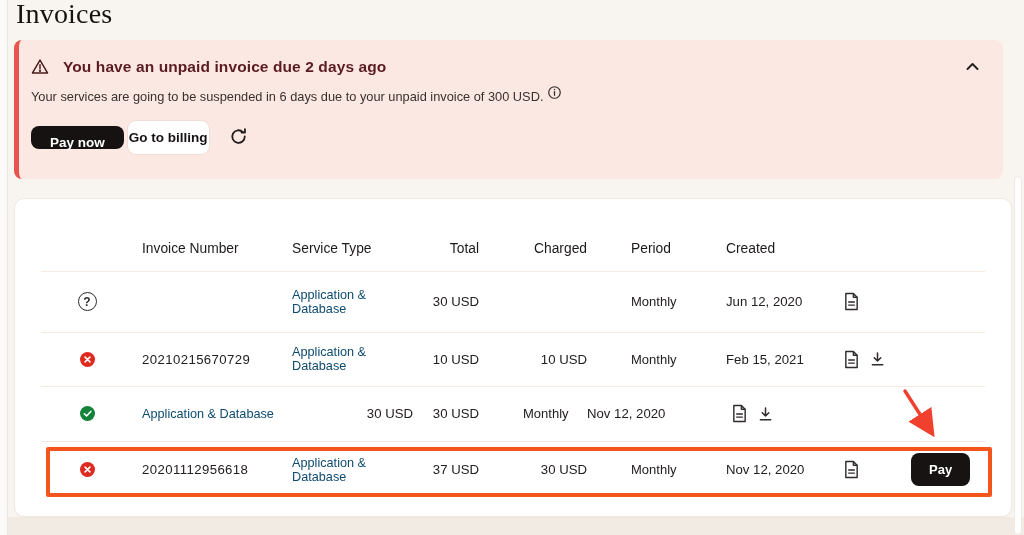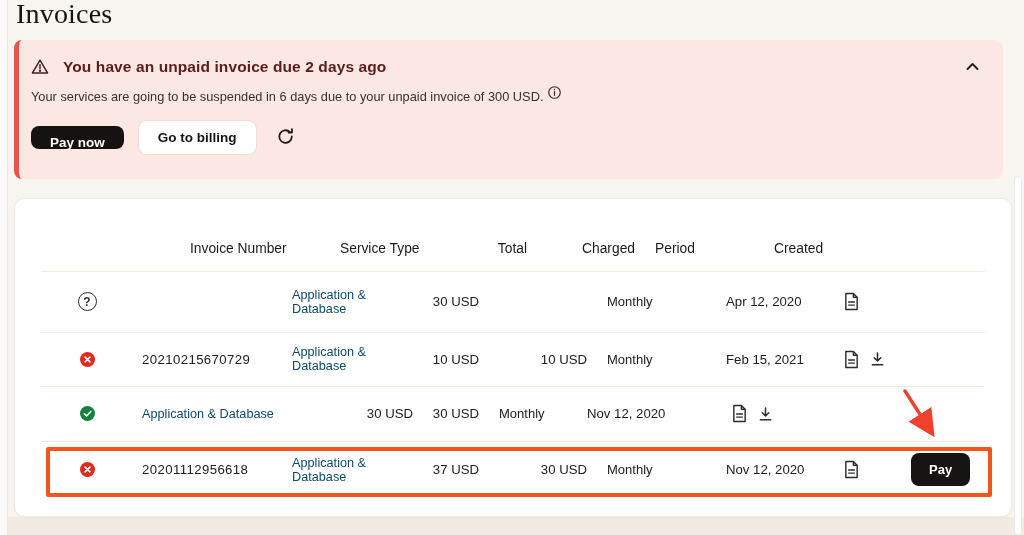--- a/index.html
+++ b/index.html
@@ -18,41 +18,41 @@
   .alert { position:absolute; left:14px; top:40px; width:989px; height:139px; background:#fce8e3; border-left:5px solid #e6564e; border-radius:8px; padding:17px 18px 0 12px; }
   .alert-head { display:flex; align-items:center; gap:14px; }
   .warning-icon { flex:0 0 auto; display:inline-flex; }
   .alert-title { font-size:15.5px; font-weight:bold; color:#5a1c20; letter-spacing:0.1px; }
   .collapse-btn { margin-left:auto; background:none; border:none; cursor:pointer; padding:2px 4px; display:inline-flex; margin-right:2px; }
   .alert-desc { margin-top:13px; font-size:12.8px; color:#38312e; display:flex; align-items:center; gap:5px; }
   .info-icon { display:inline-flex; position:relative; top:-4px; }
   .alert-actions { margin-top:17px; display:flex; align-items:center; }
   .btn { border:none; border-radius:8px; font-family:"Liberation Sans", sans-serif; font-size:13.5px; font-weight:bold; cursor:pointer; }
   .btn-dark { background:#161212; color:#ffffff; padding:9px 19px; height:23px; }
-  .btn-light { background:#ffffff; color:#161212; padding:9px 19px; height:33px; margin-left:15px; box-shadow:0 0 0 1px #f0ddd7; }
+  .btn-light { background:#ffffff; color:#161212; padding:9px 1px; height:33px; margin-left:4px; box-shadow:0 0 0 1px #f0ddd7; }
   .refresh-btn { background:none; border:none; cursor:pointer; margin-left:18px; display:inline-flex; padding:2px; }
 
   
   .card { position:absolute; left:14px; top:198px; width:998px; height:319px; background:#ffffff; border:1px solid #f1e9e1; border-radius:10px; box-shadow:0 1px 2px rgba(90,70,50,0.03); }
   .grid-row { display:grid; grid-template-columns:127px 150px 121px 66px 108px 139px 112px 73px 1fr; align-items:center; position:relative; }
-  .thead { height:72px; padding-top:26px;margin-left:48px; }
+  .thead { height:72px; padding-top:26px; }
   .thead .cell { font-size:13.8px; font-weight:500; color:#1e1a19; }
   .trow { position:relative; }
   .trow::before { content:""; position:absolute; left:26px; right:26px; top:0; border-top:1px solid #f6e9e1; }
   .trow:nth-child(1) { height:61px; }
   .trow:nth-child(2) { height:54px; }
   .trow:nth-child(3) { height:55px; }
   .trow:nth-child(4) { height:57px; }
 
   .cell { font-size:13.2px; color:#252020; }
   .c-status { padding-left:17px; display:flex; justify-content:center; }
   .c-invoice { letter-spacing:0.4px; }
   .c-service { font-size:12.7px; color:#0c4a6e; }
   .c-total, .c-charged { text-align:right; }
-  .c-period { padding-left:20px; font-size:13px; }
+  .c-period { padding-left:44px; font-size:13px; }
   .c-created { }
   .c-icons { display:flex; align-items:center; gap:10px; padding-left:5px; }
   .c-action { display:flex; justify-content:flex-end; padding-right:50px; }
 
   .status-q { width:19px; height:19px; border:1.7px solid #2f2b2a; border-radius:50%; display:flex; align-items:center; justify-content:center; font-size:12px; font-weight:bold; color:#2f2b2a; }
   .icon-btn { background:none; border:none; padding:0; cursor:pointer; display:inline-flex; }
   .pay-btn { background:#171312; color:#fff; border:none; border-radius:8px; font-size:13px; font-weight:bold; padding:9px 18px; height:33px; cursor:pointer; font-family:"Liberation Sans", sans-serif; }
 
   
   .highlight-box { position:absolute; left:46px; top:447px; width:946px; height:50px; border:4px solid #f4551c; border-radius:2px; z-index:4; pointer-events:none; }
@@ -127,21 +127,21 @@
   <div class="grid-row trow">
     <div class="cell c-status">
       <span class="status-q" style="display: flex;">?</span>
 
     </div>
     <div class="cell c-invoice"></div>
     <div class="cell c-service">Application &amp; Database</div>
     <div class="cell c-total">30 USD</div>
     <div class="cell c-charged"></div>
     <div class="cell c-period">Monthly</div>
-    <div class="cell c-created">Apr 12, 2020</div>
+    <div class="cell c-created">Jun 12, 2020</div>
     <div class="cell c-icons">
       <button class="icon-btn doc-btn" style="display: inline-flex;">
         <svg width="17" height="19" viewBox="0 0 18 20" fill="none" stroke="#2f2b2a" stroke-width="1.5" stroke-linejoin="round">
           <path d="M3 1.5 H11 L15 5.5 V18.5 H3 Z"></path>
           <path d="M11 1.5 V5.5 H15"></path>
           <path d="M6 10.5 H12 M6 13.8 H12" stroke-linecap="round"></path>
         </svg>
       </button>
 
     </div>

